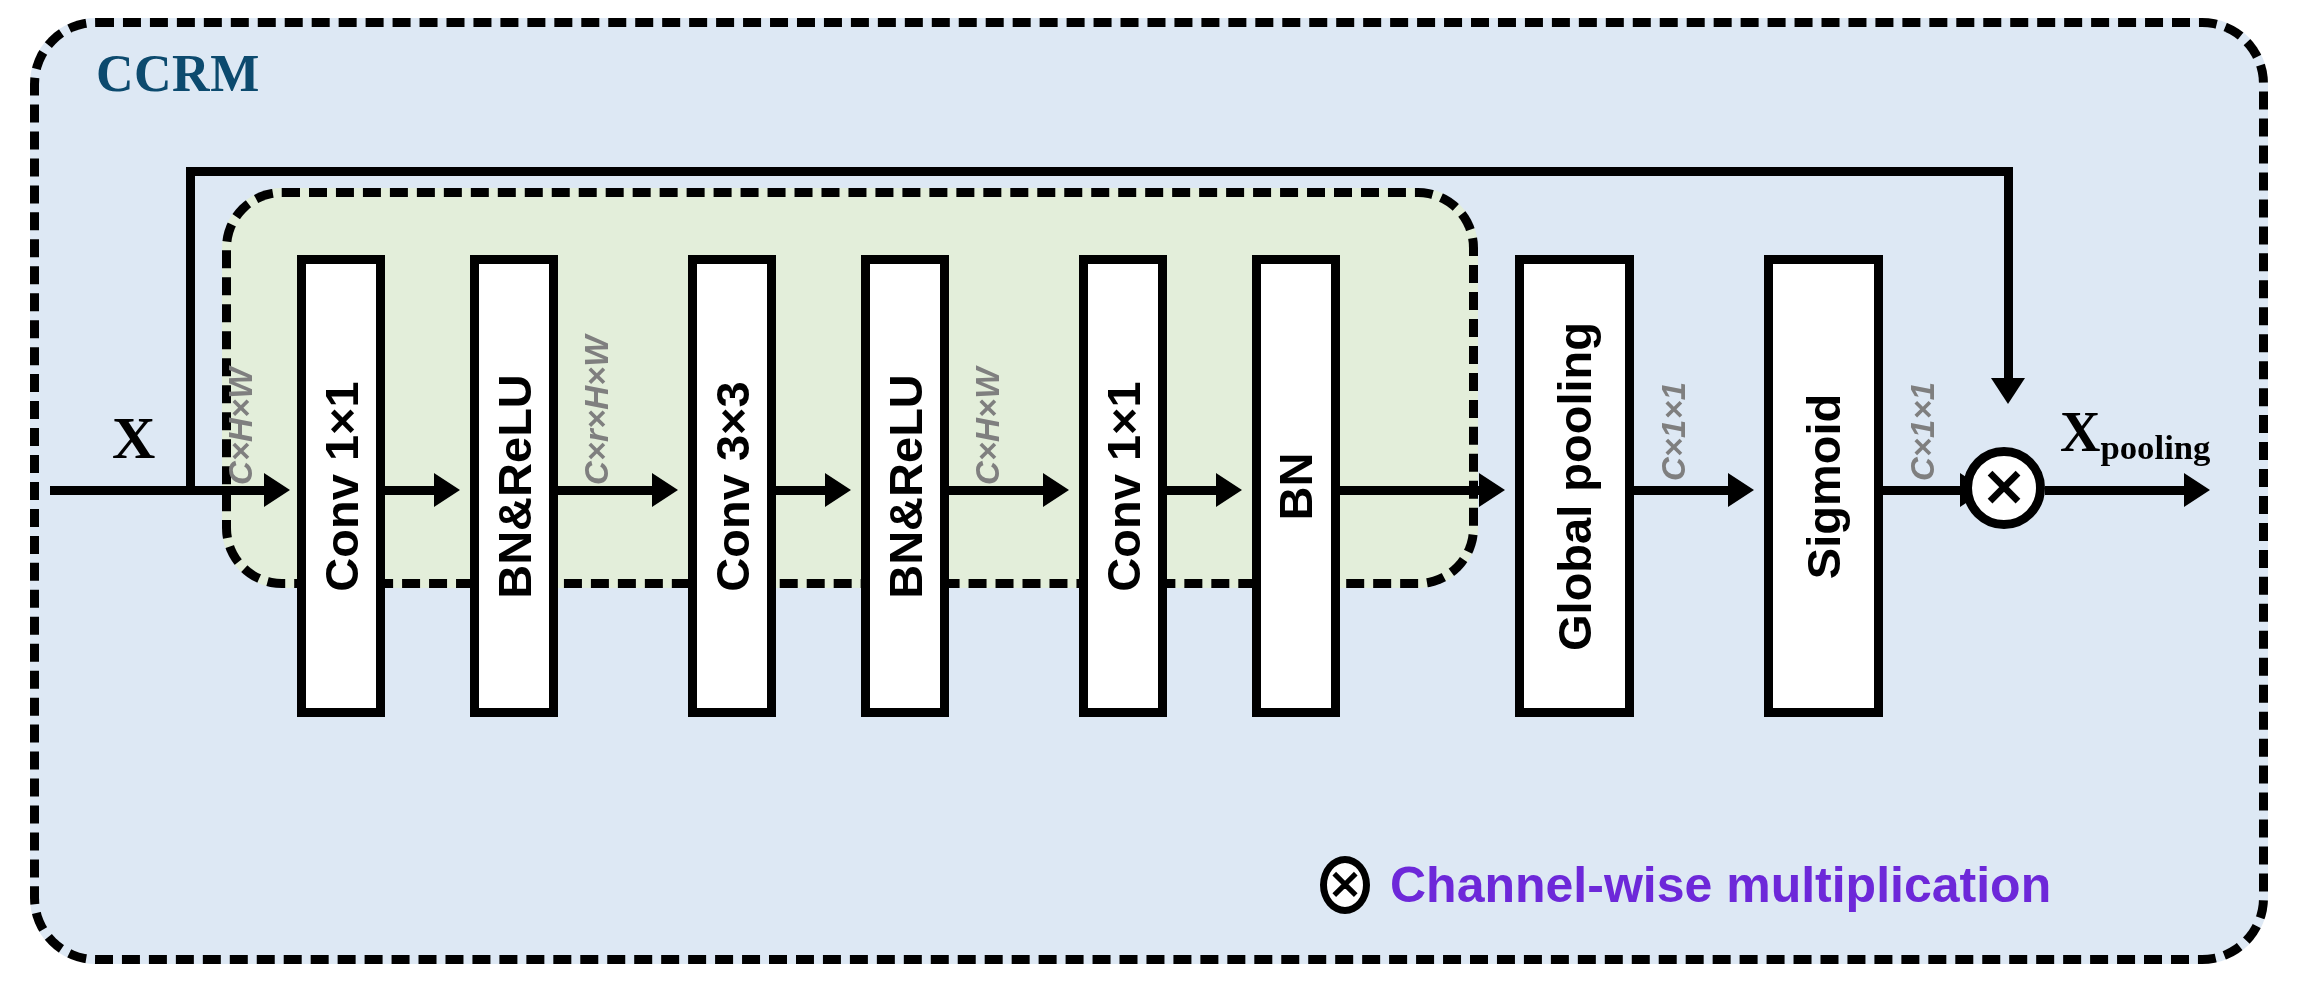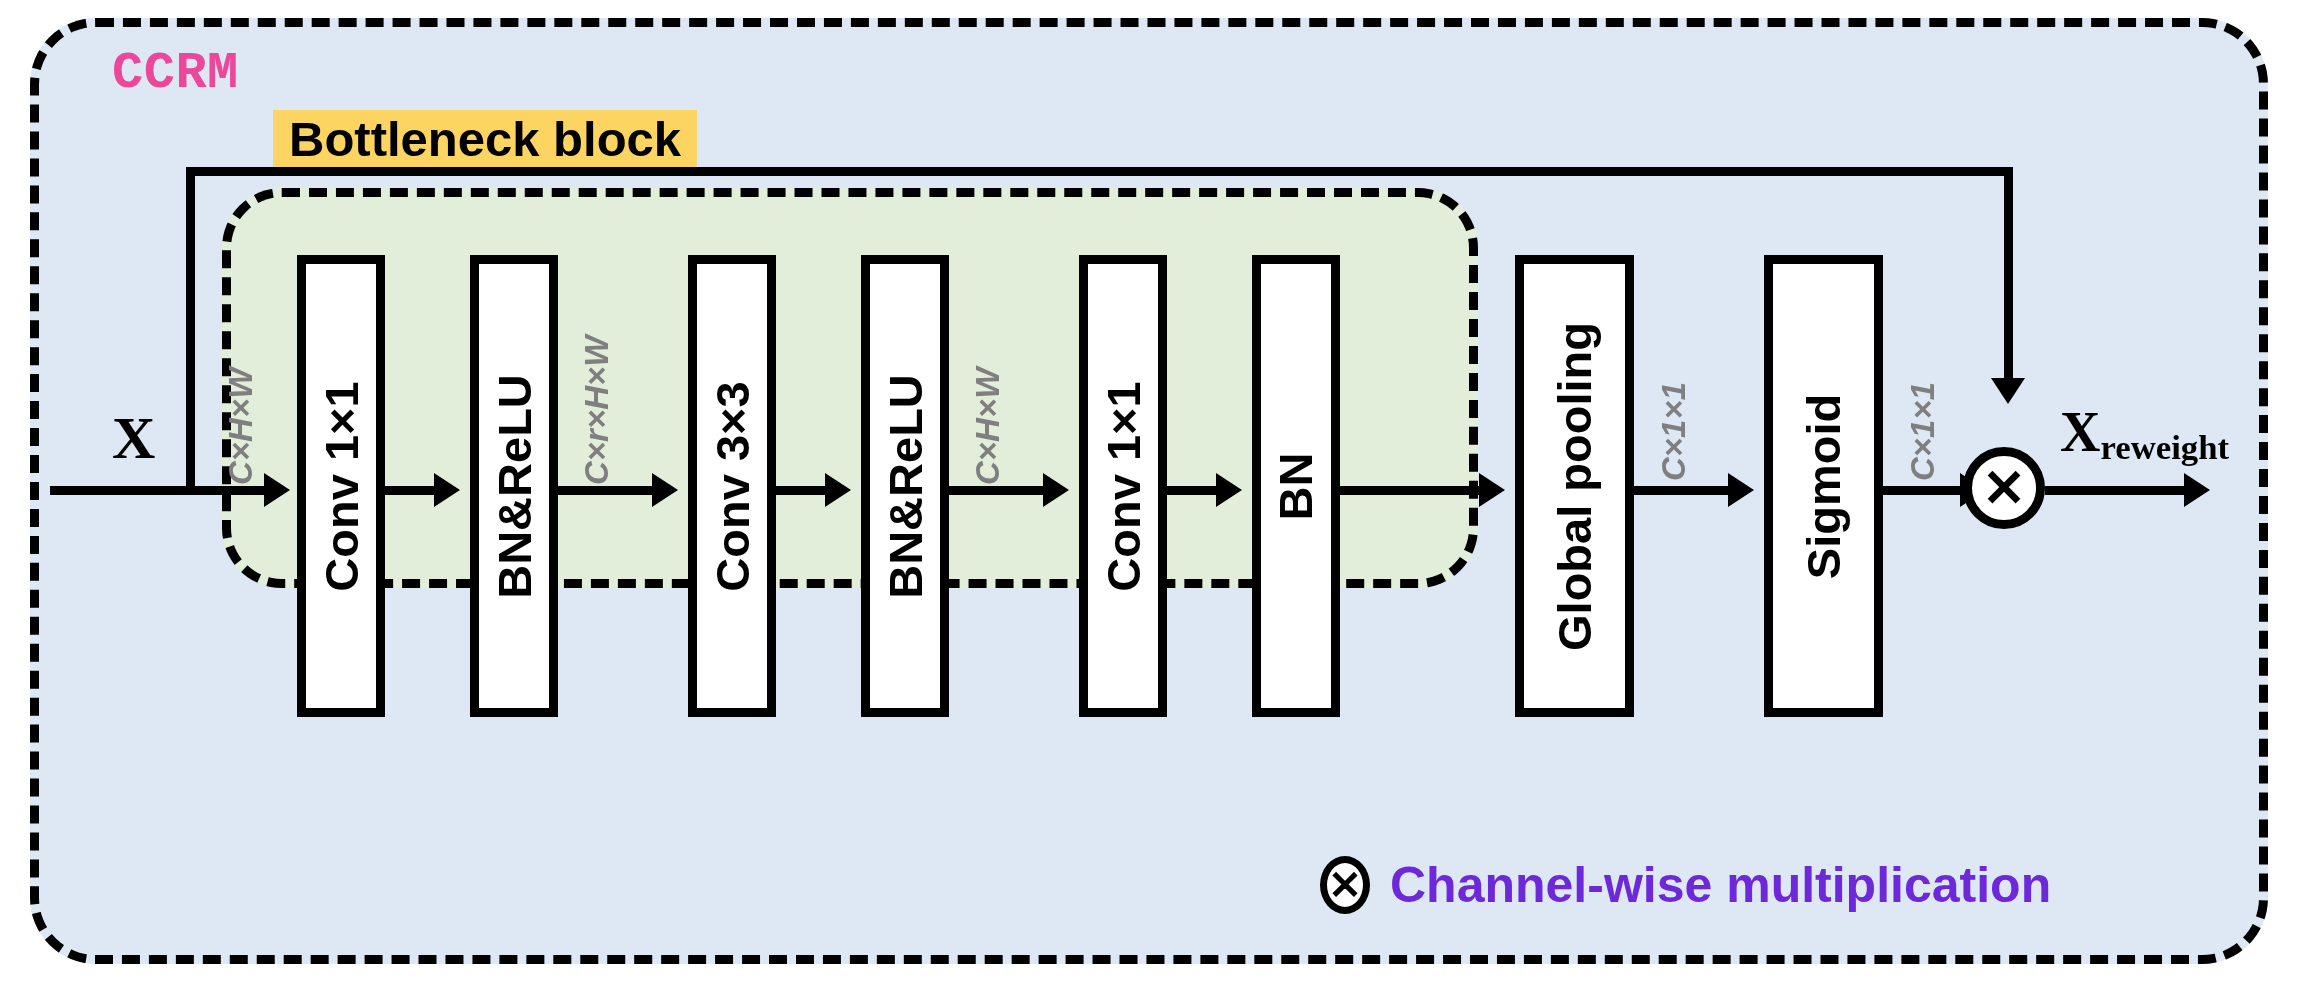--- a/index.html
+++ b/index.html
@@ -10,22 +10,22 @@
   
   .ccrm-panel{
     position:absolute;left:30px;top:18px;width:2238px;height:946px;
     background:#dde8f4;
     border:9px dashed #000;
     border-radius:66px;
     box-sizing:border-box;
   }
   .ccrm-title{
     position:absolute;left:96px;top:48px;
-    color:#ec4899;font-size:52px;font-weight:bold;letter-spacing:.5px;
-    font-family:Liberation Mono, monospace;line-height:1;margin-left:16px;
+    color:#0c4a6e;font-size:52px;font-weight:bold;letter-spacing:.5px;
+    font-family:Liberation Serif, serif;line-height:1;
   }
 
   
   .bottleneck-tag{
     position:absolute;left:273px;top:110px;
     background:#fcd462;color:#000;
     font-size:49px;font-weight:bold;
     padding:4px 16px 8px 16px;
     line-height:1.06;white-space:nowrap;
     font-family:"Liberation Sans",sans-serif;
@@ -111,21 +111,20 @@
 <body>
 
 <div id="stage">
 
   <div class="ccrm-panel"></div>
 
   <div class="ccrm-title">CCRM</div>
 
   <div class="bottleneck-panel"></div>
 
-  <div class="bottleneck-tag">Bottleneck block</div>
 
   <div class="vline" style="left:186px;top:167px;height:323px;"></div>
 
   <div class="hline" style="left:186px;top:167px;width:1827px;"></div>
 
   <div class="vline" style="left:2004px;top:167px;height:218px;"></div>
   <div class="arrow-d" style="left:1991px;top:378px;"></div>
 
   <div class="hline" style="left:50px;top:486px;width:222px;"></div>
   <div class="arrow-r" style="left:264px;top:473px;"></div>
@@ -191,21 +190,21 @@
   <div class="dim" style="left:1939px;top:448px;">C×1×1</div>
 
   <div class="mult-circle" style="left:1963px;top:447px;width:82px;height:82px;">
     <div class="xg">✕</div>
   </div>
 
   <div class="hline" style="left:2045px;top:486px;width:145px;"></div>
   <div class="arrow-r" style="left:2184px;top:473px;"></div>
 
   <div class="mlabel" style="left:2060px;top:404px;font-size:56px;">
-    <span>X</span><sub>reweight</sub>
+    <span>X</span><sub>pooling</sub>
   </div>
 
   <div class="legend">
     <div class="legend-icon">
       <span>✕</span>
     </div>
     <div class="legend-text">Channel-wise multiplication</div>
   </div>
 
 </div>

